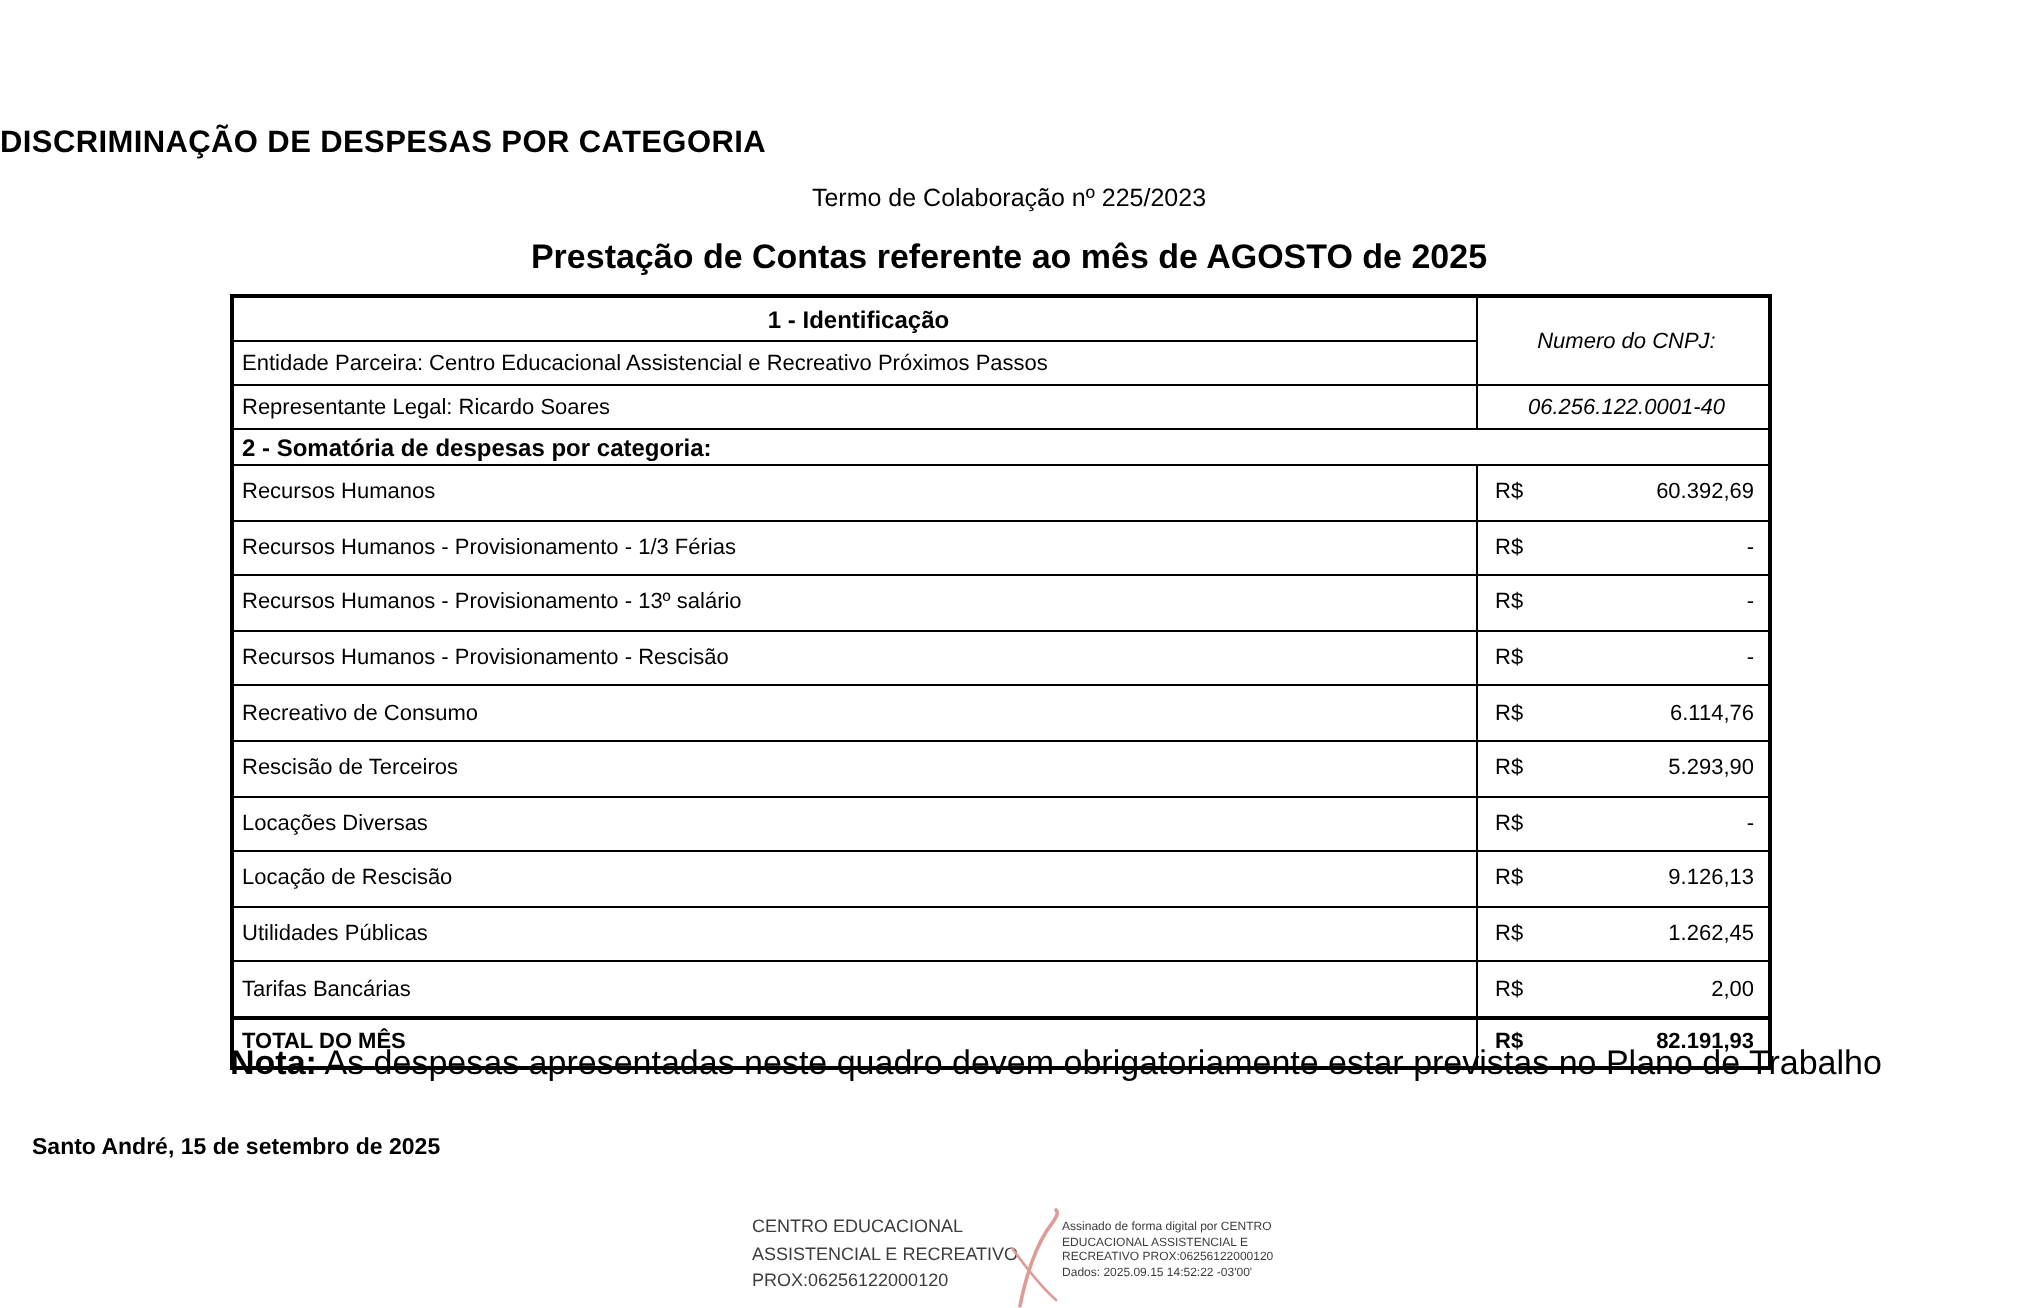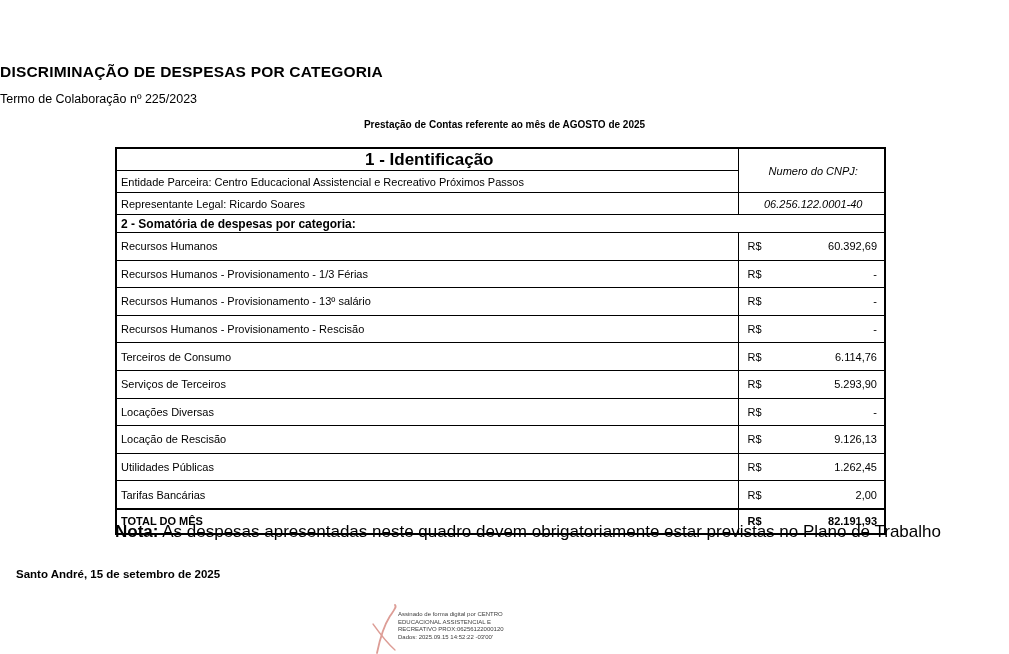--- a/index.html
+++ b/index.html
@@ -12,43 +12,43 @@
     overflow:hidden;
   }
 
   
   .doc-title {
     position:absolute; top:63px; left:0; width:100%;
     text-align:left; font-size:15.5px; font-weight:bold; letter-spacing:.2px;
   }
   .doc-subtitle {
     position:absolute; top:92px; left:0; width:100%;
-    font-size:12.5px;
+    text-align:center; font-size:12.5px;
   }
   .doc-reference {
     position:absolute; top:119px; left:0; width:100%;
-    text-align:center; font-size:10px; font-weight:bold;
+    text-align:center; font-size:17px; font-weight:bold;
   }
 
   
   table.main {
     position:absolute; top:147px; left:115px;
     width:769px; table-layout:fixed;
     border-collapse:collapse;
     font-size:11px;
   }
   table.main td {
     border:1px solid #000;
     padding:0 0 0 4px;
     vertical-align:middle;
     overflow:hidden; white-space:nowrap;
   }
   table.main { border:2px solid #000; }
   td.sec-head {
-    text-align:center; font-weight:bold; font-size:17px; padding:0;
+    text-align:center; font-weight:bold; font-size:12px; padding:0;
   }
   td.sec-head2 {
     text-align:left; font-weight:bold; font-size:12px; padding:0;
     border-top:2px solid #000; border-bottom:2px solid #000;
   }
   td.cnpj-label, td.cnpj-value { text-align:center; padding:0; border-left:2px solid #000;font-style:italic; }
   td.val-cell {
     padding:0; border-left:2px solid #000;
   }
   .val-inner {
@@ -151,30 +151,30 @@
     <tr>
       <td class="h26">Recursos Humanos - Provisionamento - Rescisão</td>
       <td class="val-cell">
           <div class="val-inner">
             <span>R$</span>
             <span>-</span>
           </div>
         </td>
     </tr>
     <tr>
-      <td class="h26">Terceiros de Consumo</td>
+      <td class="h26">Recreativo de Consumo</td>
       <td class="val-cell">
           <div class="val-inner">
             <span>R$</span>
             <span>6.114,76</span>
           </div>
         </td>
     </tr>
     <tr>
-      <td class="h26">Serviços de Terceiros</td>
+      <td class="h26">Rescisão de Terceiros</td>
       <td class="val-cell">
           <div class="val-inner">
             <span>R$</span>
             <span>5.293,90</span>
           </div>
         </td>
     </tr>
     <tr>
       <td class="h26">Locações Diversas</td>
       <td class="val-cell">
@@ -222,20 +222,25 @@
         </td>
     </tr>
   </tbody>
 </table>
 
 <div class="note-line"><b>Nota:</b><span> As despesas apresentadas neste quadro devem obrigatoriamente estar previstas no Plano de Trabalho</span></div>
 
 <div class="date-line">Santo André, 15 de setembro de 2025</div>
 
 <div class="sig-block">
+  <div class="sig-subject">
+    <div>CENTRO EDUCACIONAL</div>
+    <div>ASSISTENCIAL E RECREATIVO</div>
+    <div>PROX:06256122000120</div>
+  </div>
   <svg class="sig-flourish" viewBox="0 0 34 50" xmlns="http://www.w3.org/2000/svg">
     <path d="M27 1 C 29 3, 26 6, 22 12 C 17 20, 12 34, 9 49" stroke="#dd9d96" stroke-width="1.8" fill="none" stroke-linecap="round"></path>
     <path d="M5 20 C 10 27, 18 38, 27 46" stroke="#dd9d96" stroke-width="1.3" fill="none" stroke-linecap="round"></path>
   </svg>
   <div class="sig-details">
     <div>Assinado de forma digital por CENTRO</div>
     <div>EDUCACIONAL ASSISTENCIAL E</div>
     <div>RECREATIVO PROX:06256122000120</div>
     <div>Dados: 2025.09.15 14:52:22 -03'00'</div>
   </div>

